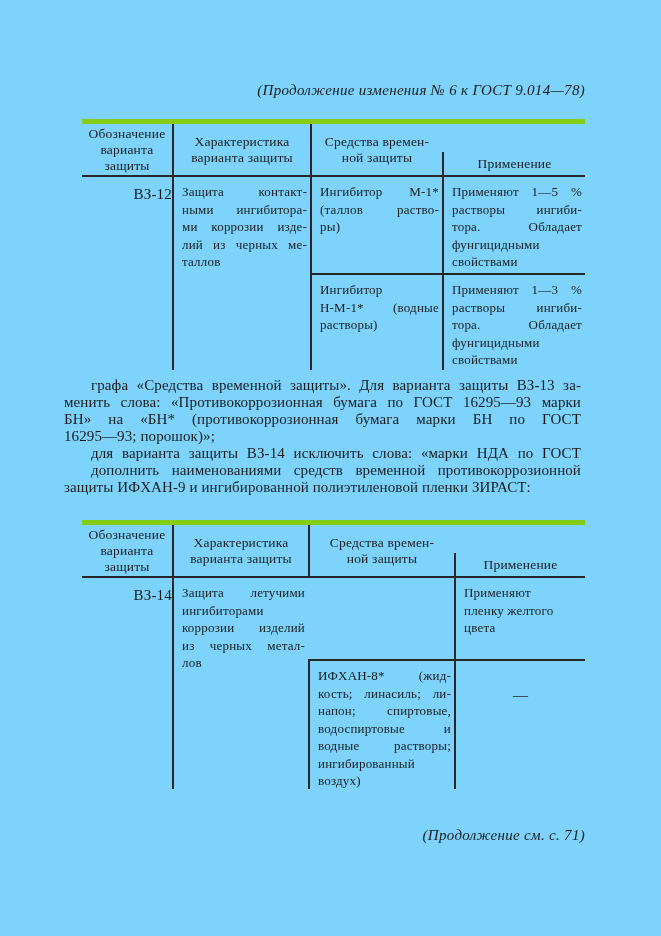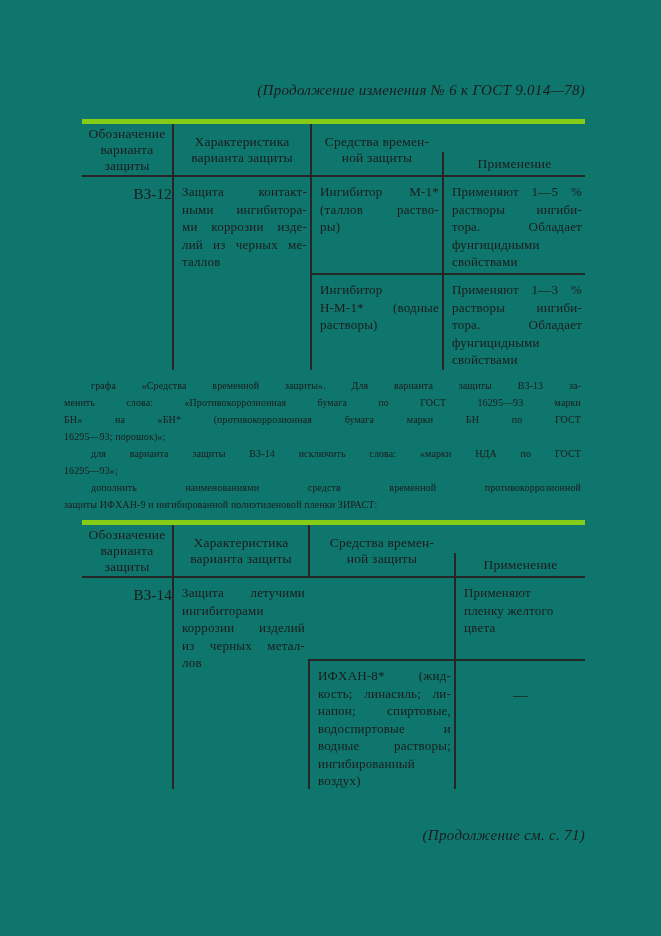--- a/index.html
+++ b/index.html
@@ -1,21 +1,21 @@
 <!DOCTYPE html>
 <html><head>
 <meta charset="utf-8">
 <style>
   * { margin: 0; padding: 0; box-sizing: border-box; }
   html, body { background: #e8e8e8; }
   .page {
     position: relative;
     width: 661px;
     height: 936px;
-    background: #0f766e;
+    background: #7dd3fc;
     font-family: "Liberation Serif", "DejaVu Serif", serif;
     color: #1b1b1b;
     overflow: hidden;
   }
   .note {
     position: absolute;
     left: 82px;
     width: 503px;
     text-align: right;
     font-style: italic;
@@ -60,21 +60,21 @@
   .r3c3 { grid-column: 3; grid-row: 3; border-top: 2px solid #262626; }
   .r3c4 { grid-column: 4; grid-row: 3; border-top: 2px solid #262626; }
   .txt { padding: 6px 3px 0 8px; text-align: left; }
   .lines > div { min-height: 17.5px; white-space: nowrap; }
   .lines > div.jl { white-space: normal; text-align: justify; text-align-last: justify; }
   .dash { display: flex; justify-content: center; align-items: flex-start; padding-top: 26px; font-size: 15px; }
 
   .paras {
     position: absolute;
     left: 64px; top: 377px; width: 517px;
-    font-size: 10px; line-height: 17px;
+    font-size: 15px; line-height: 17px;
     letter-spacing: 0.1px;
   }
   .para > div { min-height: 17px; }
   .para > div.jl { text-align: justify; text-align-last: justify; }
   .para > div:first-child { text-indent: 27px; }
 </style>
 </head>
 <body>
 
 <div class="page">
@@ -135,21 +135,20 @@
 
   <div class="paras">
     <div class="para">
         <div class="jl">графа «Средства временной защиты». Для варианта защиты ВЗ-13 за-</div>
         <div class="jl">менить слова: «Противокоррозионная бумага по ГОСТ 16295—93 марки</div>
         <div class="jl">БН» на «БН* (противокоррозионная бумага марки БН по ГОСТ</div>
         <div>16295—93; порошок)»;</div>
       </div>
     <div class="para">
         <div class="jl">для варианта защиты ВЗ-14 исключить слова: «марки НДА по ГОСТ</div>
-        <div>16295—93»;</div>
       </div>
     <div class="para">
         <div class="jl">дополнить наименованиями средств временной противокоррозионной</div>
         <div>защиты ИФХАН-9 и ингибированной полиэтиленовой пленки ЗИРАСТ:</div>
       </div>
   </div>
 
   <div class="gtable" id="t2">
     <div class="cell h hc1">
         <div>Обозначение</div>

